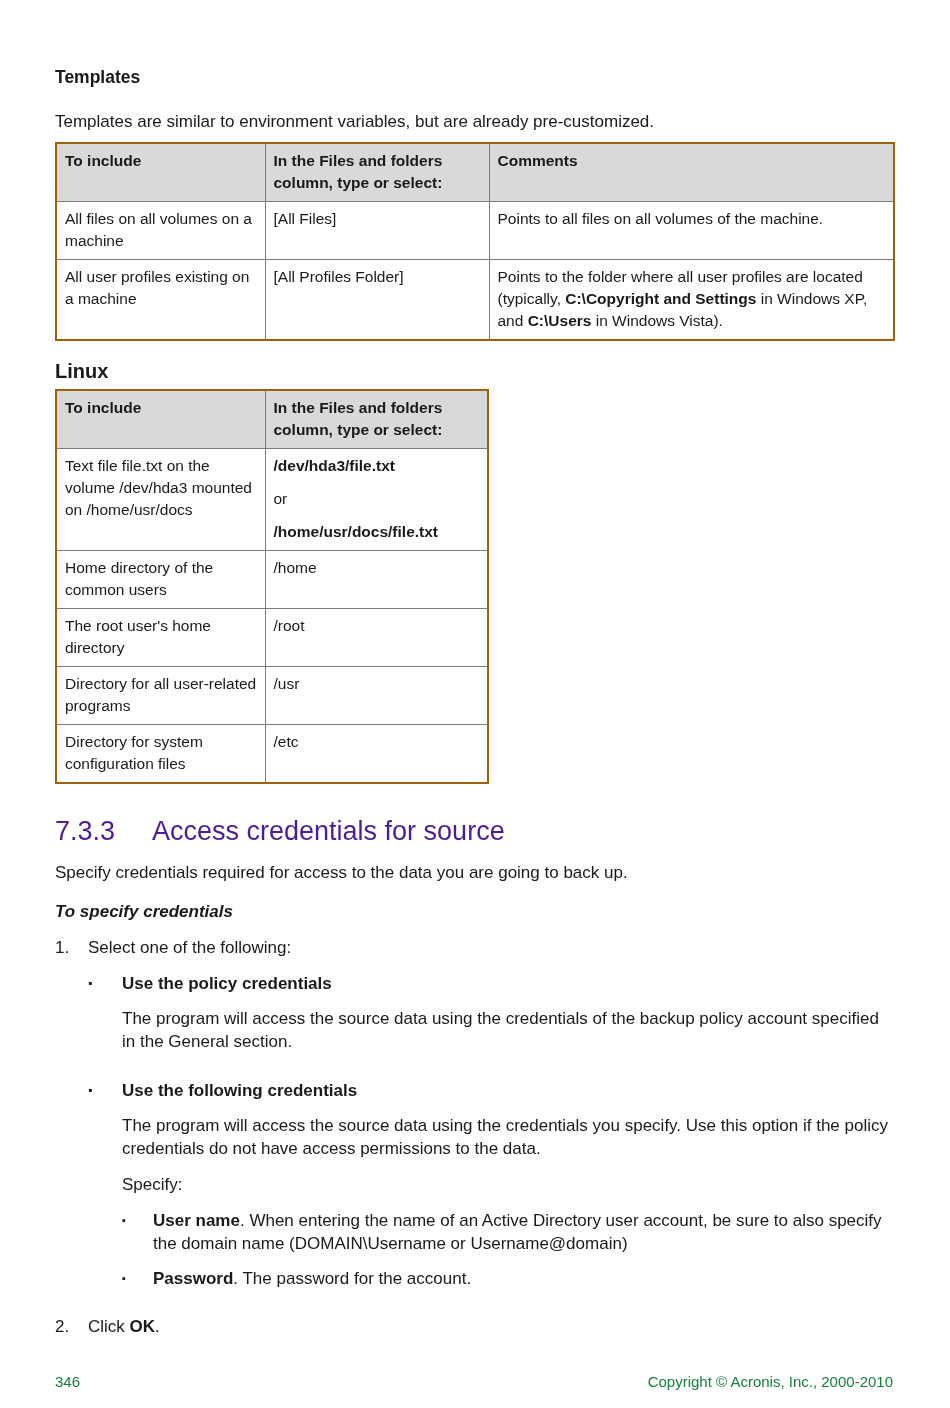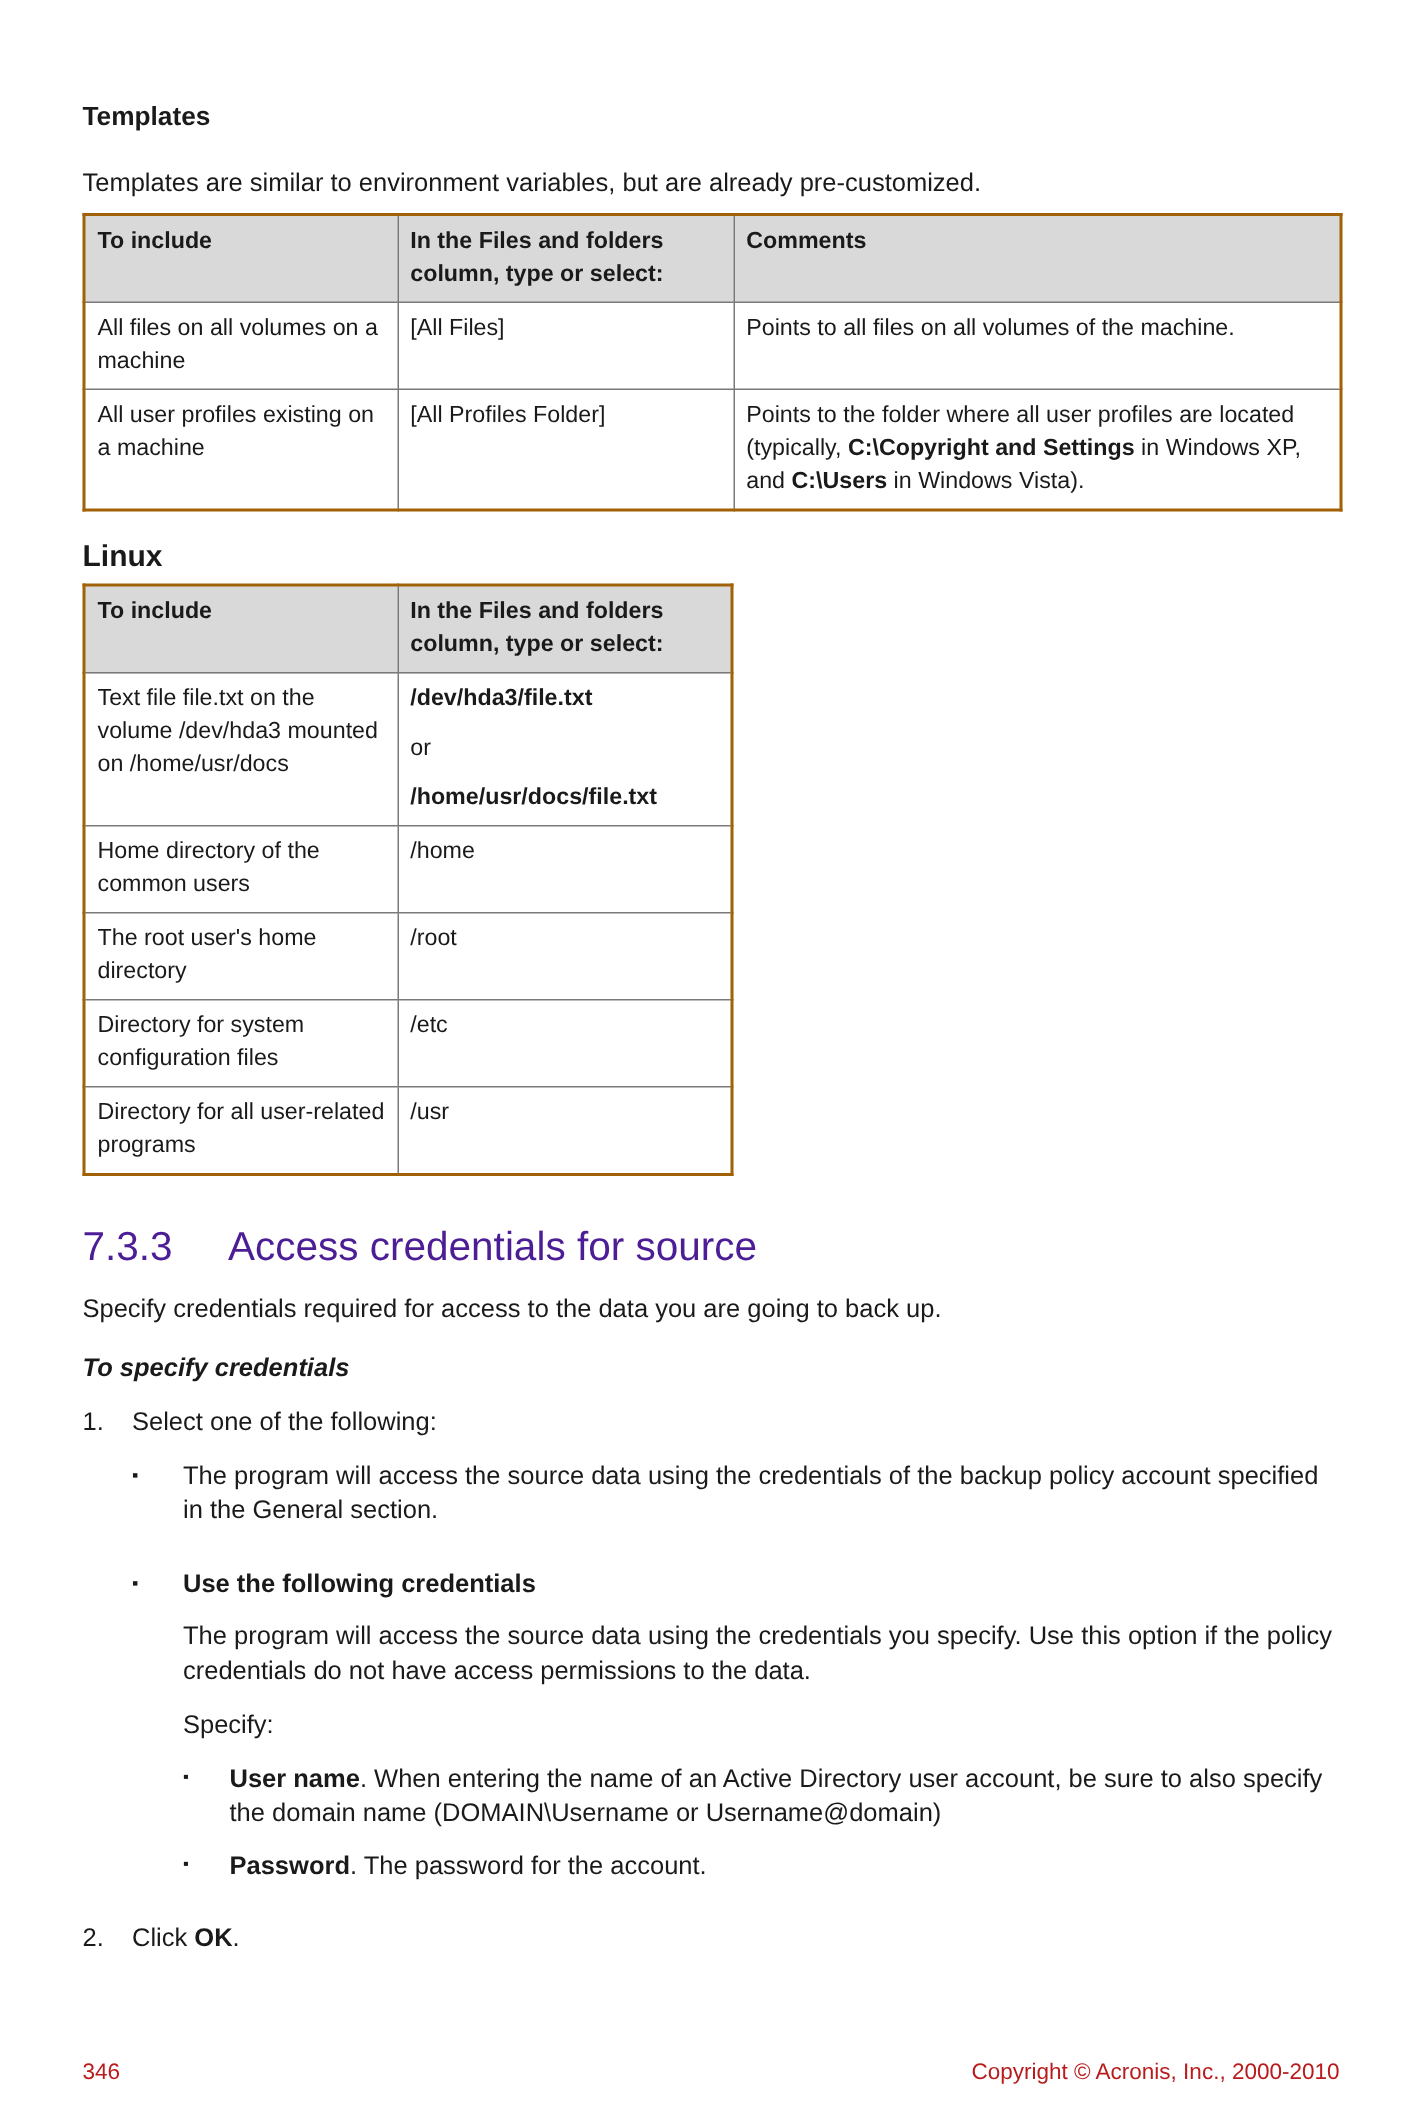--- a/index.html
+++ b/index.html
@@ -66,21 +66,21 @@
   .specify-label { margin: 0 0 13px 0; }
   .field { display: flex; margin: 0 0 12px 0; }
   .field-text { flex: 1; }
 
   
   .footer {
     position: absolute;
     left: 55px; right: 57px; top: 1372px;
     display: flex; justify-content: space-between;
     font-size: 15px; line-height: 20px;
-    color: #b91c1c;
+    color: #15803d;
   }
 </style>
 </head>
 <body>
 
 <div class="content">
 
   <h3 class="doc-h">Templates</h3>
   <p class="intro">Templates are similar to environment variables, but are already pre-customized.</p>
 
@@ -135,26 +135,26 @@
       </tr>
       <tr>
         <td>Home directory of the common users</td>
         <td class="bold">/home</td>
       </tr>
       <tr>
         <td>The root user's home directory</td>
         <td class="bold">/root</td>
       </tr>
       <tr>
+        <td>Directory for all user-related programs</td>
+        <td class="bold">/usr</td>
+      </tr>
+      <tr>
         <td>Directory for system configuration files</td>
         <td class="bold">/etc</td>
-      </tr>
-      <tr>
-        <td>Directory for all user-related programs</td>
-        <td class="bold">/usr</td>
       </tr>
     </tbody>
   </table>
 
   <h1 class="section-h">
     <span class="sec-num">7.3.3</span>
     <span>Access credentials for source</span>
   </h1>
 
   <p class="section-intro">Specify credentials required for access to the data you are going to back up.</p>
@@ -162,20 +162,21 @@
   <h4 class="proc-h">To specify credentials</h4>
 
   <div class="step">
     <span class="step-marker">1.</span>
     <span>Select one of the following:</span>
   </div>
 
   <div class="option">
     <span class="bullet-cell">▪</span>
     <div class="option-body">
+      <div class="option-title">Use the policy credentials</div>
       <p class="option-desc">The program will access the source data using the credentials of the backup policy account specified in the General section.</p>
     </div>
   </div>
 
   <div class="option">
     <span class="bullet-cell">▪</span>
     <div class="option-body">
       <div class="option-title">Use the following credentials</div>
       <p class="option-desc">The program will access the source data using the credentials you specify. Use this option if the policy credentials do not have access permissions to the data.</p>
       <p class="specify-label">Specify:</p>

